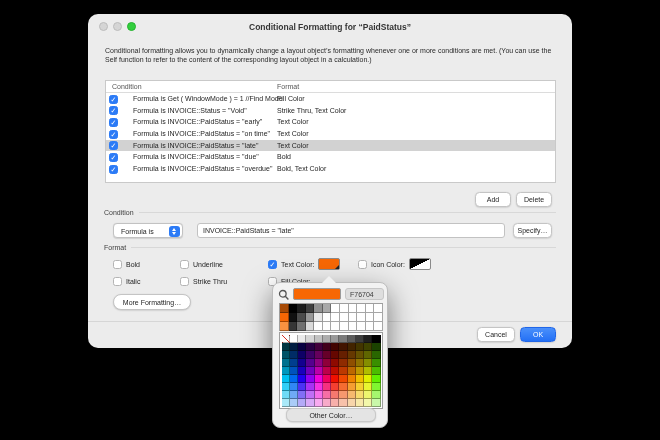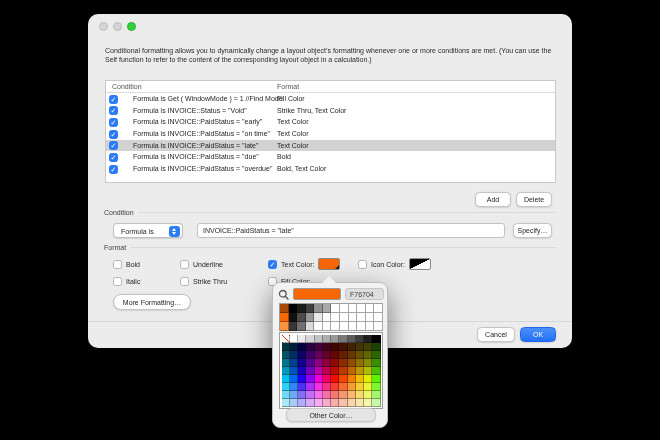--- a/index.html
+++ b/index.html
@@ -100,20 +100,21 @@
 <div class="stage">
 
   <div class="dialog">
 
     <div class="titlebar">
       <div class="lights">
         <span class="light gray"></span>
         <span class="light gray"></span>
         <span class="light green"></span>
       </div>
+      <div class="win-title">Conditional Formatting for “PaidStatus”</div>
     </div>
 
     <div class="descr">Conditional formatting allows you to dynamically change a layout object’s formatting whenever one or more conditions are met.  (You can use the Self function to refer to the content of the corresponding layout object in a calculation.)</div>
 
     <div class="ctable">
       <div class="thead">
         <span class="h1">Condition</span>
         <span class="h2">Format</span>
       </div>
       <div id="cond-rows">

